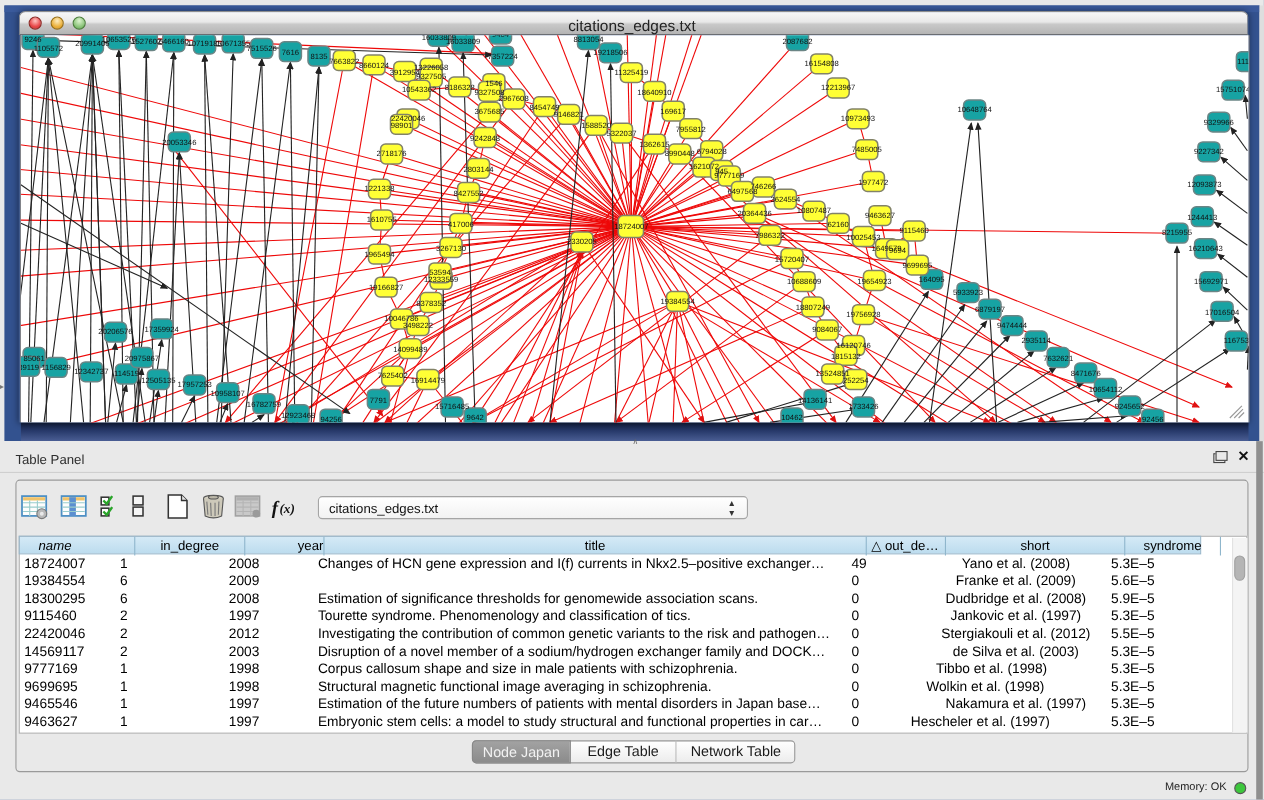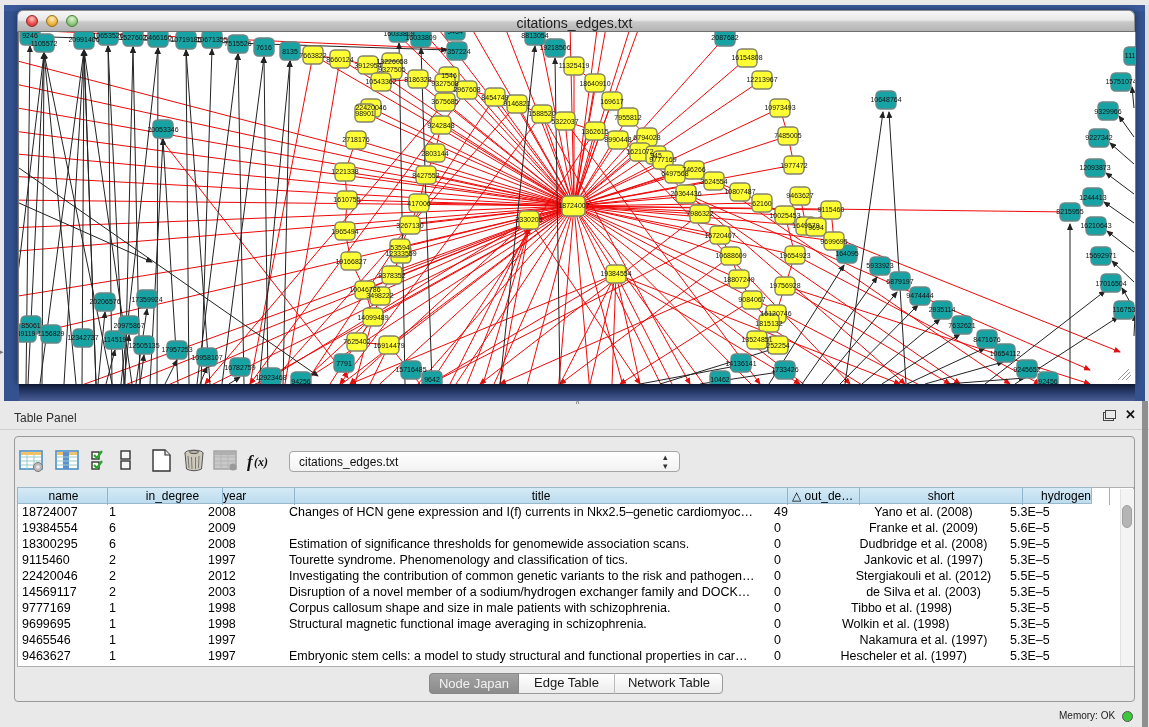--- a/index.html
+++ b/index.html
@@ -663,33 +663,33 @@
  <text x="229" y="19" font-size="17" font-style="italic" font-weight="bold" font-family="Liberation Serif,serif" fill="#111">f</text>
  <text x="236" y="18" font-size="12" font-style="italic" font-weight="bold" font-family="Liberation Serif,serif" fill="#111">(x)</text>
 </svg>
 
 <div class="abs" style="left:289px;top:451px;width:391px;height:21px;background:linear-gradient(180deg,#ffffff,#f2f2f2);border:1px solid #a5a5a5;border-radius:4px"></div>
 <div class="abs" style="left:299px;top:455px;font-size:12px;color:#111">citations_edges.txt</div>
 <div class="abs" style="left:663px;top:453px;font-size:9px;color:#333;line-height:9px">▴<br>▾</div>
 
 <div class="abs" style="left:17px;top:487px;width:1117px;height:180px;background:#fff;border:1px solid #b0b0b0"></div>
 <div class="abs" style="left:17px;top:487px;width:1075px;height:17px;background:linear-gradient(180deg,#d5eaf6,#bcdcee);border:1px solid #9ab8cc">
-    <div class="hc" style="left:2px;width:88px;text-align:center;">name</div>
+    <div class="hc" style="left:17px;width:88px;text-align:left;font-style:italic;">name</div>
     <div class="hc" style="left:105px;width:100px;text-align:center;">in_degree</div>
-    <div class="hc" style="left:205px;width:72px;text-align:left;">year</div>
+    <div class="hc" style="left:205px;width:72px;text-align:right;">year</div>
     <div class="hc" style="left:277px;width:493px;text-align:center;">title</div>
     <div class="hc" style="left:770px;width:72px;text-align:left;padding-left:4px;">△ out_de…</div>
     <div class="hc" style="left:842px;width:163px;text-align:center;">short</div>
-    <div class="hc" style="left:1005px;width:87px;text-align:center;">hydrogen</div>
+    <div class="hc" style="left:1005px;width:87px;text-align:center;">syndrome</div>
   </div>
 <div class="row" style="top:504px">
     <div class="c" style="left:17px;width:83px;padding-left:5px">18724007</div>
     <div class="c" style="left:105px;width:96px;padding-left:4px">1</div>
     <div class="c" style="left:205px;width:69px;padding-left:3px">2008</div>
-    <div class="c" style="left:277px;width:481px;padding-left:12px">Changes of HCN gene expression and I(f) currents in Nkx2.5–genetic cardiomyoc…</div>
+    <div class="c" style="left:277px;width:481px;padding-left:12px">Changes of HCN gene expression and I(f) currents in Nkx2.5–positive exchanger…</div>
     <div class="c" style="left:770px;width:68px;padding-left:4px">49</div>
     <div class="c" style="left:842px;width:163px;text-align:center">Yano et al. (2008)</div>
     <div class="c" style="left:1005px;width:82px;padding-left:5px">5.3E–5</div>
   </div>
 <div class="row" style="top:520px">
     <div class="c" style="left:17px;width:83px;padding-left:5px">19384554</div>
     <div class="c" style="left:105px;width:96px;padding-left:4px">6</div>
     <div class="c" style="left:205px;width:69px;padding-left:3px">2009</div>
     <div class="c" style="left:770px;width:68px;padding-left:4px">0</div>
     <div class="c" style="left:842px;width:163px;text-align:center">Franke et al. (2009)</div>
@@ -746,31 +746,32 @@
     <div class="c" style="left:205px;width:69px;padding-left:3px">1998</div>
     <div class="c" style="left:277px;width:481px;padding-left:12px">Structural magnetic functional image averaging in schizophrenia.</div>
     <div class="c" style="left:770px;width:68px;padding-left:4px">0</div>
     <div class="c" style="left:842px;width:163px;text-align:left">Wolkin et al. (1998)</div>
     <div class="c" style="left:1005px;width:82px;padding-left:5px">5.3E–5</div>
   </div>
 <div class="row" style="top:632px">
     <div class="c" style="left:17px;width:83px;padding-left:5px">9465546</div>
     <div class="c" style="left:105px;width:96px;padding-left:4px">1</div>
     <div class="c" style="left:205px;width:69px;padding-left:3px">1997</div>
+    <div class="c" style="left:277px;width:481px;padding-left:12px">Estimation of the future numbers of patients with mental disorders in Japan base…</div>
     <div class="c" style="left:770px;width:68px;padding-left:4px">0</div>
     <div class="c" style="left:842px;width:163px;text-align:center">Nakamura et al. (1997)</div>
     <div class="c" style="left:1005px;width:82px;padding-left:5px">5.3E–5</div>
   </div>
 <div class="row" style="top:648px">
     <div class="c" style="left:17px;width:83px;padding-left:5px">9463627</div>
     <div class="c" style="left:105px;width:96px;padding-left:4px">1</div>
     <div class="c" style="left:205px;width:69px;padding-left:3px">1997</div>
     <div class="c" style="left:277px;width:481px;padding-left:12px">Embryonic stem cells: a model to study structural and functional properties in car…</div>
     <div class="c" style="left:770px;width:68px;padding-left:4px">0</div>
-    <div class="c" style="left:804px;width:163px;text-align:right">Hescheler et al. (1997)</div>
+    <div class="c" style="left:828px;width:163px;text-align:left">Hescheler et al. (1997)</div>
     <div class="c" style="left:1005px;width:82px;padding-left:5px">5.3E–5</div>
   </div>
 
 <div class="abs" style="left:1120px;top:489px;width:14px;height:177px;background:#f4f4f4;border-left:1px solid #e2e2e2"></div>
 <div class="abs" style="left:1122px;top:505px;width:10px;height:23px;background:#b5b5b5;border-radius:5px;border:1px solid #a0a0a0"></div>
 
 <div class="abs" style="left:429px;top:673px;width:294px;height:21px;border:1px solid #9a9a9a;border-radius:4px;background:linear-gradient(180deg,#ffffff,#ececec)"></div>
 <div class="abs" style="left:429px;top:673px;width:90px;height:21px;border-radius:4px 0 0 4px;background:linear-gradient(180deg,#a2a2a2,#8b8b8b);border:1px solid #888;
  color:#f2f2f2;font-size:13px;text-align:center;line-height:20px">Node Japan</div>
 <div class="abs" style="left:519px;top:673px;width:96px;height:21px;border-right:1px solid #bbb;

